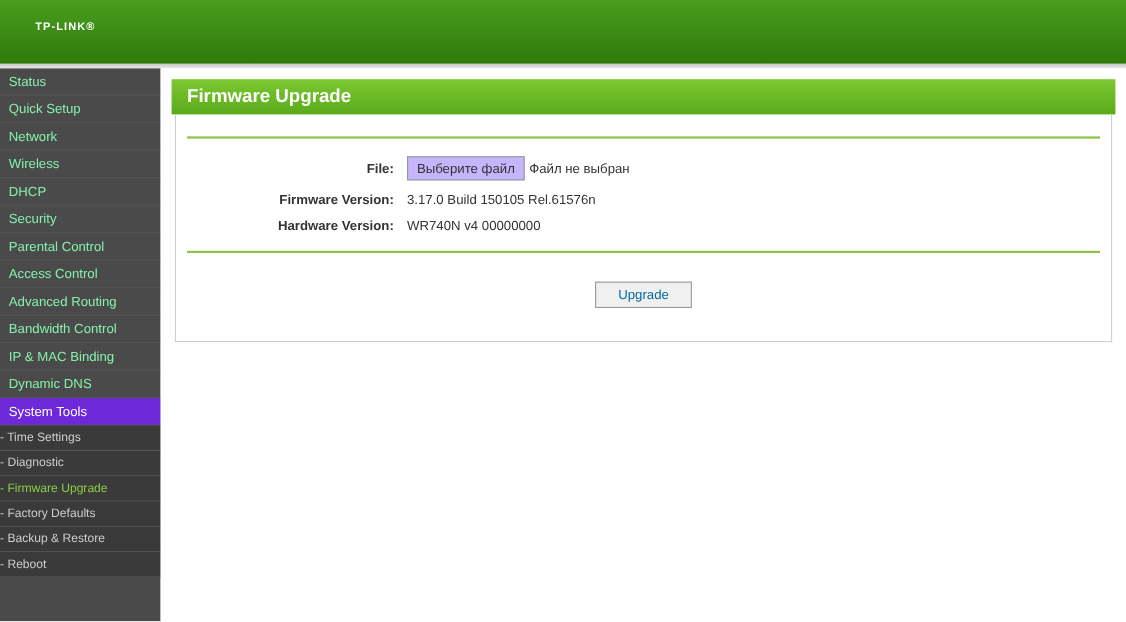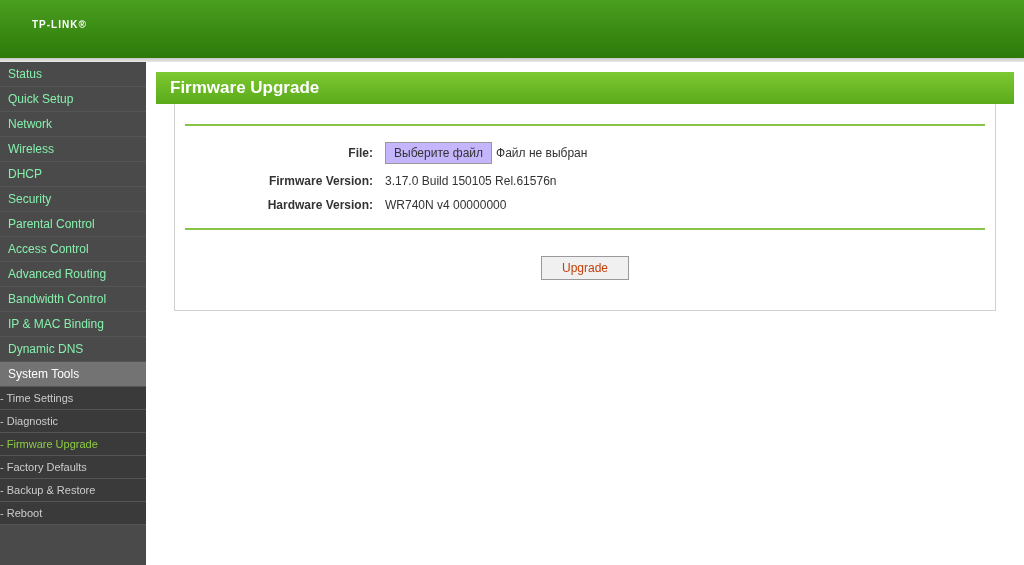--- a/index.html
+++ b/index.html
@@ -52,21 +52,21 @@
     .sidebar-item {
       display: block;
       padding: 5px 8px;
       color: #86efac;
       font-size: 12px;
       cursor: pointer;
       border-bottom: 1px solid #555;
       text-decoration: none;
     }
     .sidebar-item.active {
-      background: #737373;
+      background: #6d28d9;
       color: #fff;
     }
     .sidebar-item.sub {
       padding-left: 0;
       background: #3a3a3a;
       color: #ccc;
       font-size: 11px;
     }
     .sidebar-item.sub.active-sub {
       color: #8ccc44;
@@ -85,21 +85,21 @@
       padding: 6px 14px;
       margin: 10px 10px 0 10px;
     }
     .page-title-bar h2 {
       color: #fff;
       font-size: 17px;
       font-weight: bold;
     }
 
     .content-body {
-      margin: 0 28px;
+      margin: 0 13px;
       border: 1px solid #d0d0d0;
       border-top: none;
       padding: 20px 10px;
     }
 
     .form-section {
       border-top: 2px solid #8bc34a;
       border-bottom: 2px solid #8bc34a;
       padding: 16px 0;
       margin-bottom: 16px;
@@ -148,21 +148,21 @@
       display: flex;
       justify-content: center;
       padding: 10px 0;
     }
     .upgrade-btn {
       padding: 4px 20px;
       background: #f0f0f0;
       border: 1px solid #999;
       font-size: 12px;
       cursor: pointer;
-      color: #c2410c;
+      color: #0369a1;
     }
   </style>
 </head>
 <body>
 
 <div id="header">
   <div class="logo">
     <span>TP-LINK</span><span>®</span>
   </div>
 </div>

